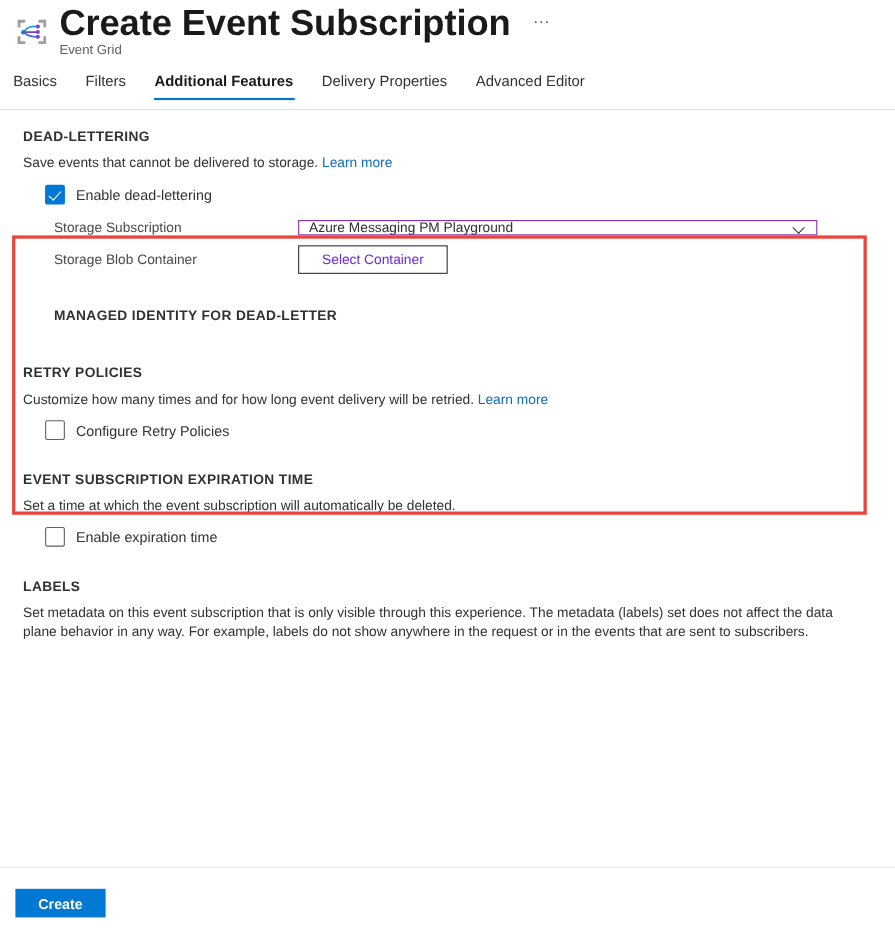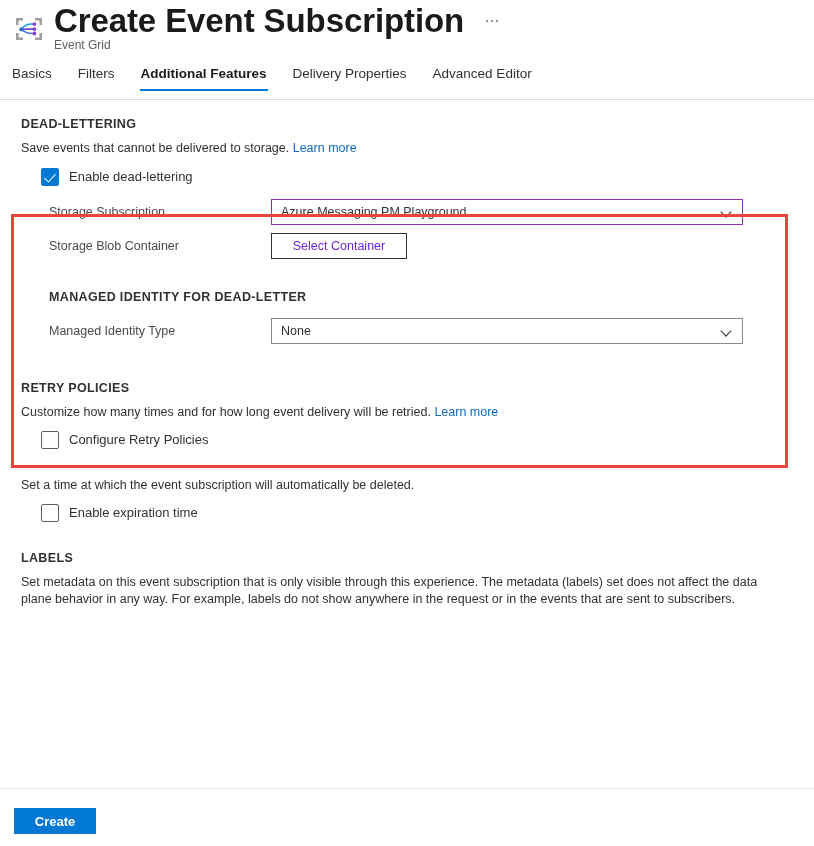--- a/index.html
+++ b/index.html
@@ -60,21 +60,21 @@
   .section-title {
     font-size: 12.5px; font-weight: 600; color: #323130;
     letter-spacing: 0.35px; line-height: 16px;
   }
   .section-desc {
     font-size: 12.5px; color: #323130; line-height: 17px; margin-top: 8px;
   }
   .link { color: #0f6cbd; text-decoration: none; cursor: pointer; }
 
   
-  .cb-row { display: flex; margin-top: 10px; padding-left: 20px; }
+  .cb-row { display: flex; align-items: center; margin-top: 10px; padding-left: 20px; }
   .cbox {
     width: 18px; height: 18px; border: 1px solid #605e5c; background: #fff;
     border-radius: 2px; flex: 0 0 18px; cursor: pointer; position: relative;
   }
   .cbox.checked { background: #0078d4; border-color: #0078d4; }
   .cbox.checked::after {
     content: ""; position: absolute; left: 5px; top: 2px;
     width: 5px; height: 10px; border: solid #fff;
     border-width: 0 1.8px 1.8px 0; transform: rotate(42deg);
   }
@@ -82,21 +82,21 @@
 
   
   .field-row { display: flex; align-items: center; margin-top: 12px; }
   .field-label {
     font-size: 12.5px; color: #4b4a49; width: 250px; flex: 0 0 250px;
     line-height: 16px; padding-left: 28px;
   }
   .control { position: relative; }
 
   .dropdown {
-    width: 472px; height: 26px; border: 1px solid #8a8886; background: #fff;
+    width: 472px; height: 14px; border: 1px solid #8a8886; background: #fff;
     display: flex; align-items: center; padding: 0 8px 0 9px;
     font-size: 12.5px; color: #323130; cursor: pointer; position: relative;
   }
   .dropdown.focused { border: 1px solid #8f2eb3; }
   .dropdown .value { flex: 1; white-space: nowrap; overflow: hidden; text-overflow: ellipsis; }
   .chev {
     width: 11px; height: 11px; flex: 0 0 11px; position: relative; margin-right: 2px;
   }
   .chev::before {
     content: ""; position: absolute; left: 1px; top: 1px; width: 7px; height: 7px;
@@ -204,44 +204,36 @@
         <div class="field-label">Storage Blob Container</div>
         <div class="control">
           <button class="btn-outline">Select Container</button>
         </div>
       </div>
 
       <div style="height:30px;"></div>
 
       <div class="sub-section-title">MANAGED IDENTITY FOR DEAD-LETTER</div>
 
-      <div class="field-row" style="margin-top:13px;">
-        <div class="field-label">Managed Identity Type</div>
-        <div class="control">
-          <div class="dropdown">
-            <span class="value">None</span>
-            <span class="chev"></span>
-          </div>
-        </div>
-      </div>
     </div>
 
     <div class="section" style="margin-top:36px;">
       <div class="section-title">RETRY POLICIES</div>
       <div class="section-desc">
         <span>Customize how many times and for how long event delivery will be retried.</span>
         <a class="link">Learn more</a>
       </div>
       <div class="cb-row" style="margin-top:10px;">
         <div class="cbox"></div>
         <div class="cb-label">Configure Retry Policies</div>
       </div>
     </div>
 
     <div class="section" style="margin-top:28px;">
+      <div class="section-title">EVENT SUBSCRIPTION EXPIRATION TIME</div>
       <div class="section-desc">Set a time at which the event subscription will automatically be deleted.</div>
       <div class="cb-row" style="margin-top:10px;">
         <div class="cbox"></div>
         <div class="cb-label">Enable expiration time</div>
       </div>
     </div>
 
     <div class="section" style="margin-top:28px;">
       <div class="section-title">LABELS</div>
       <div class="section-desc" style="max-width:740px;">Set metadata on this event subscription that is only visible through this experience. The metadata (labels) set does not affect the data plane behavior in any way. For example, labels do not show anywhere in the request or in the events that are sent to subscribers.</div>

